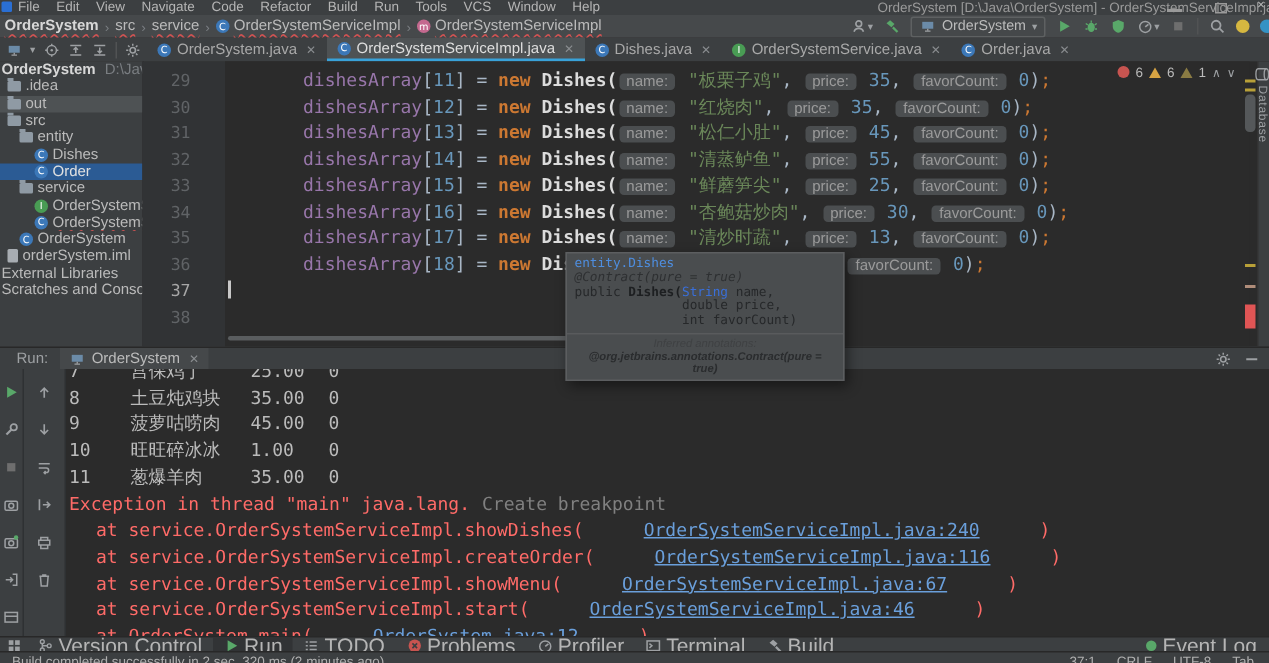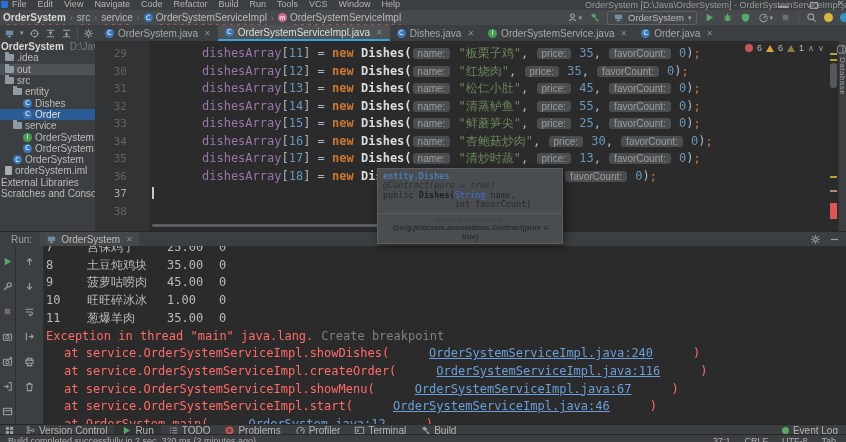--- a/index.html
+++ b/index.html
@@ -119,21 +119,21 @@
   .col-name{display:inline-block;width:80px;}
   .col-price{display:inline-block;width:52px;}
   .e{color:#ff6b68;}
   .elnk{color:#ff8785;text-decoration:underline;}
   .lnk{color:#6a9fdb;text-decoration:underline;}
   .dim{color:#808080;margin-left:8px;}
   .stack-ind{padding-left:20px;gap:40px;}
   .exc-ind{padding-left:2px;}
   
   #bottombar{left:0;top:424px;width:846px;height:10px;background:#3c3f41;border-top:1px solid #282828;
-             display:flex;align-items:center;font-size:10px;color:#b5b5b5;}
+             display:flex;align-items:center;font-size:14px;color:#b5b5b5;}
   .bb-item{display:flex;align-items:center;gap:3px;padding:0 7px;height:10px;}
   .bb-item.active{background:#313335;}
   #bb-left-pad{width:18px;display:flex;justify-content:center;}
   #event-log{position:absolute;right:8px;display:flex;align-items:center;gap:4px;}
   #statusbar{left:0;top:434px;width:846px;height:8px;background:#3c3f41;border-top:1px solid #282828;
              font-size:9px;color:#b0b0b0;overflow:hidden;}
   #status-msg{position:absolute;left:8px;top:1px;white-space:nowrap;}
   #status-right{position:absolute;right:10px;top:1px;display:flex;gap:14px;white-space:nowrap;}
   .ic{display:inline-flex;align-items:center;justify-content:center;line-height:0;}
 </style>
@@ -442,20 +442,21 @@
       </span><span>Database</span></div>
 
   <div id="hscroll" class="abs"></div>
   <div id="ibeam" class="abs">I</div>
 
   <div id="popup" class="abs">
     <div class="mono pp-ref">entity.Dishes</div>
     <div class="mono pp-ann">@Contract(pure = true)</div>
     <div id="pp-sig">
         <div class="mono" style="white-space: pre;"><span class="pp-d">public </span><span class="pp-b">Dishes(</span><span class="pp-t">String</span><span class="pp-d"> name,</span></div>
+        <div class="mono" style="white-space: pre;"><span class="pp-d">              double price,</span></div>
         <div class="mono" style="white-space: pre;"><span class="pp-d">              int favorCount)</span></div>
       </div>
     <div id="pp-sep"></div>
     <div id="pp-inferred">
       <span>Inferred annotations:</span> <b>@org.jetbrains.annotations.Contract(pure = true)</b>
     </div>
   </div>
 
   <div id="run-header" class="abs">
     <span id="run-label">Run:</span>

